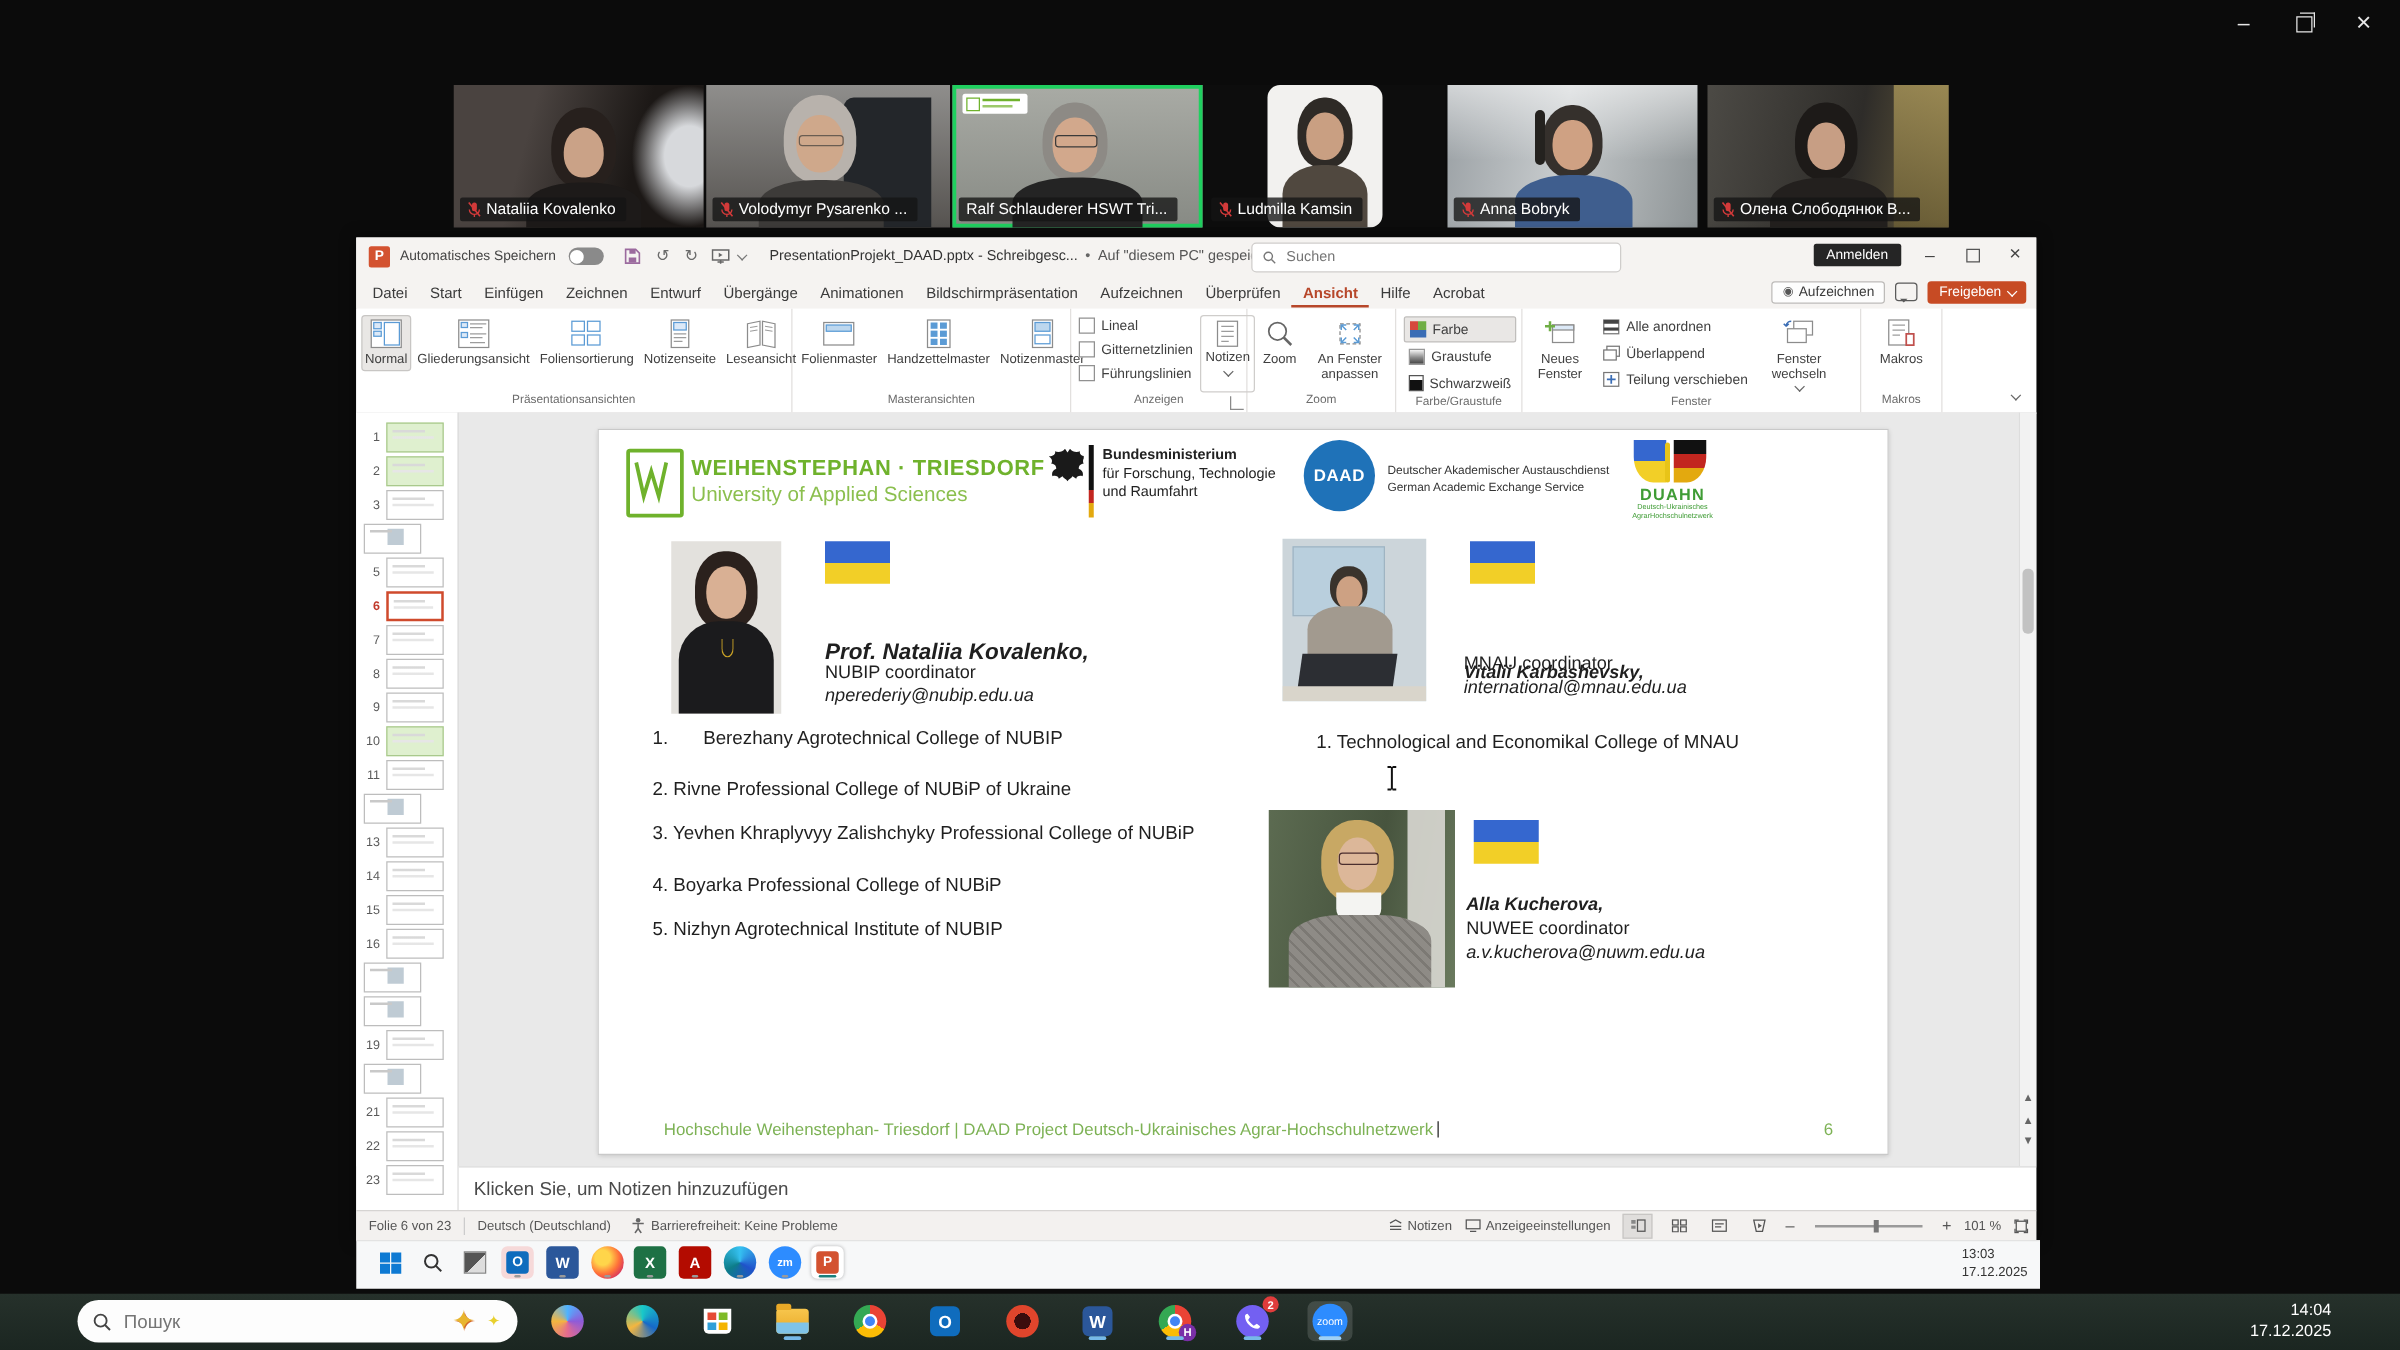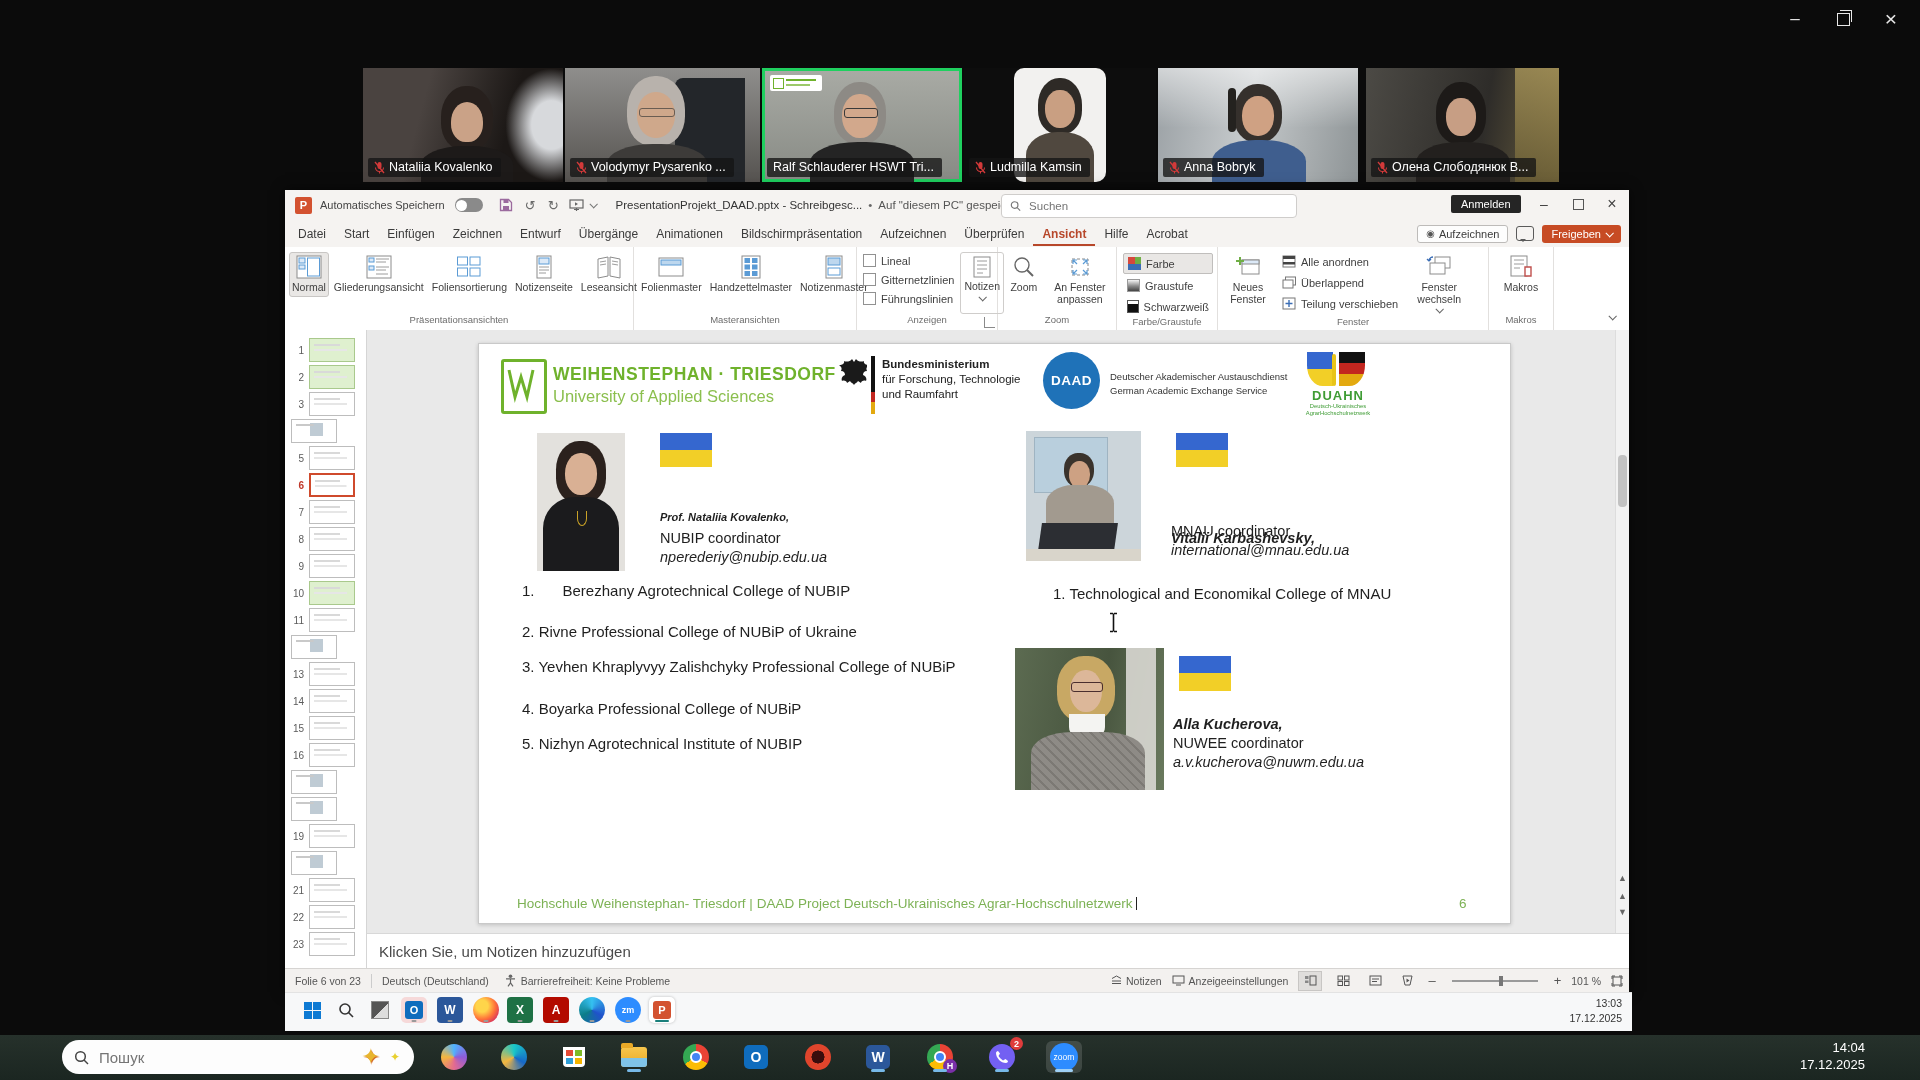--- a/index.html
+++ b/index.html
@@ -89,21 +89,21 @@
   .notesbar{position:absolute;left:82px;top:743px;width:1262px;height:35px;background:#fff;border-top:1px solid #d8d8d8;display:flex;align-items:center;box-sizing:border-box;}
   .statusbar{position:absolute;left:0;top:778px;width:100%;height:24px;background:#f3f1ef;border-top:1px solid #d6d4d2;display:flex;align-items:center;font-size:10.5px;color:#555;box-sizing:border-box;}
   .viewbtn{width:22px;height:18px;display:flex;align-items:center;justify-content:center;color:#555;}
   .zslider{width:86px;height:2px;background:#9a9a9a;position:relative;margin:0 6px;}
   .zslider .knob{position:absolute;left:55%;top:-4px;width:4px;height:10px;background:#777;}
 
   
   .rtaskbar{position:absolute;left:285px;top:992px;width:1347px;height:38px;background:#f7f8f9;border-top:1px solid #e3e3e3;}
   .rico{position:absolute;top:4px;width:26px;height:26px;border-radius:5px;display:flex;align-items:center;justify-content:center;font-size:12px;font-weight:bold;color:#fff;}
   .rdot{position:absolute;bottom:1px;left:50%;transform:translateX(-50%);width:5px;height:2.5px;border-radius:2px;background:#9a9a9a;}
-  .rclock{position:absolute;right:10px;top:3px;text-align:right;font-size:10.5px;color:#333;line-height:1.45;}
+  .rclock{position:absolute;right:10px;top:3px;font-size:10.5px;color:#333;line-height:1.45;}
 
   
   .taskbar{position:absolute;left:0;top:1035px;width:1920px;height:45px;background:linear-gradient(#26312b,#1b2621);display:flex;align-items:center;color:#fff;}
   .winlogo{width:17px;height:17px;display:grid;grid-template-columns:8px 8px;grid-template-rows:8px 8px;gap:1px;}
   .winlogo i{background:#fff;}
   .winlogo.blue i{background:#0e7ad3;}
   .tsearch{position:absolute;left:62px;top:5px;width:352px;height:34px;background:#fdfdfd;border-radius:17px;display:flex;align-items:center;padding:0 12px;box-sizing:border-box;color:#333;}
   .tsearch input{border:none;outline:none;background:transparent;font-size:15px;color:#333;width:210px;margin-left:8px;font-family:inherit;}
   .tico{position:absolute;top:6px;width:32px;height:32px;display:flex;align-items:center;justify-content:center;}
   .runbar{position:absolute;bottom:1px;left:50%;transform:translateX(-50%);width:14px;height:3px;border-radius:2px;background:#77b9e8;}
@@ -654,21 +654,21 @@
           </div>
         </div>
 
         <div class="photo" style="left:58px;top:89px;width:88px;height:138px;background:#e3e1dd;">
           <div class="abs" style="left:19px;top:8px;width:50px;height:62px;border-radius:46% 46% 40% 40%;background:#2b211d;"></div>
           <div class="abs" style="left:28px;top:20px;width:32px;height:42px;border-radius:48%;background:#d9b094;"></div>
           <div class="abs" style="left:6px;top:64px;width:76px;height:74px;border-radius:42% 42% 0 0;background:#1b1b1d;"></div>
           <div class="abs" style="left:40px;top:78px;width:8px;height:14px;border:1px solid #c9a227;border-top:none;border-radius:0 0 50% 50%;"></div>
         </div>
         <div class="ua-flag" style="left:181px;top:89px;width:52px;height:34px;"></div>
-        <div class="sl-txt coord-name" style="left:181px;top:167px;font-size:11px;">Prof. Nataliia Kovalenko,</div>
+        <div class="sl-txt coord-name" style="left:181px;top:167px;font-size:18px;">Prof. Nataliia Kovalenko,</div>
         <div class="sl-txt" style="left:181px;top:186px;font-size:14.5px;">NUBIP coordinator</div>
         <div class="sl-txt coord-mail" style="left:181px;top:205px;font-size:14.5px;">nperederiy@nubip.edu.ua</div>
 
         <div class="sl-txt" style="left:43px;top:238px;"><span>1.</span><span class="ulist" style="margin-left:28px;">Berezhany Agrotechnical College of NUBIP</span></div>
         <div class="sl-txt ulist" style="left:43px;top:279px;">2. Rivne Professional College of NUBiP of Ukraine</div>
         <div class="sl-txt ulist" style="left:43px;top:314px;">3. Yevhen Khraplyvyy Zalishchyky Professional College of NUBiP</div>
         <div class="sl-txt ulist" style="left:43px;top:356px;">4. Boyarka Professional College of NUBiP</div>
         <div class="sl-txt ulist" style="left:43px;top:391px;">5. Nizhyn Agrotechnical Institute of NUBIP</div>
 
         <div class="photo" style="left:547px;top:87px;width:115px;height:130px;background:#ccd5da;">
@@ -692,21 +692,21 @@
           <div class="abs" style="left:55px;top:22px;width:32px;height:42px;border-radius:48%;background:#dcb799;"></div>
           <div class="abs" style="left:56px;top:34px;width:30px;height:8px;border:1.6px solid #4a2e2e;border-radius:3px;"></div>
           <div class="abs" style="left:54px;top:66px;width:36px;height:26px;border-radius:0 0 50% 50%;background:#f4f4f2;"></div>
           <div class="abs" style="left:16px;top:84px;width:114px;height:58px;border-radius:36% 36% 0 0;background:repeating-linear-gradient(45deg,#8e8b86 0 5px,#7c7974 5px 7px);"></div>
         </div>
         <div class="ua-flag" style="left:700px;top:312px;width:52px;height:35px;"></div>
         <div class="sl-txt coord-name" style="left:694px;top:372px;font-size:14.5px;">Alla Kucherova,</div>
         <div class="sl-txt" style="left:694px;top:391px;font-size:14.5px;">NUWEE coordinator</div>
         <div class="sl-txt coord-mail" style="left:694px;top:410px;font-size:14.5px;">a.v.kucherova@nuwm.edu.ua</div>
 
-        <div class="greenfoot" style="left:38px;top:552px;"><span>Hochschule Weihenstephan- Triesdorf | DAAD Project Deutsch-Ukrainisches Agrar-Hochschulnetzwerk</span> <span class="caret"></span></div>
+        <div class="greenfoot" style="left:52px;top:552px;"><span>Hochschule Weihenstephan- Triesdorf | DAAD Project Deutsch-Ukrainisches Agrar-Hochschulnetzwerk</span> <span class="caret"></span></div>
         <div class="greenfoot" style="left:980px;top:552px;">6</div>
       </div>
 
       <div class="vsb">
         <div class="vthumb" style="top:125px;height:52px;"></div>
         <div class="navbtn" style="bottom:48px;">▲</div>
         <div class="navbtn" style="bottom:30px;">▲<br></div>
         <div class="navbtn" style="bottom:14px;">▼</div>
       </div>
     </div>

